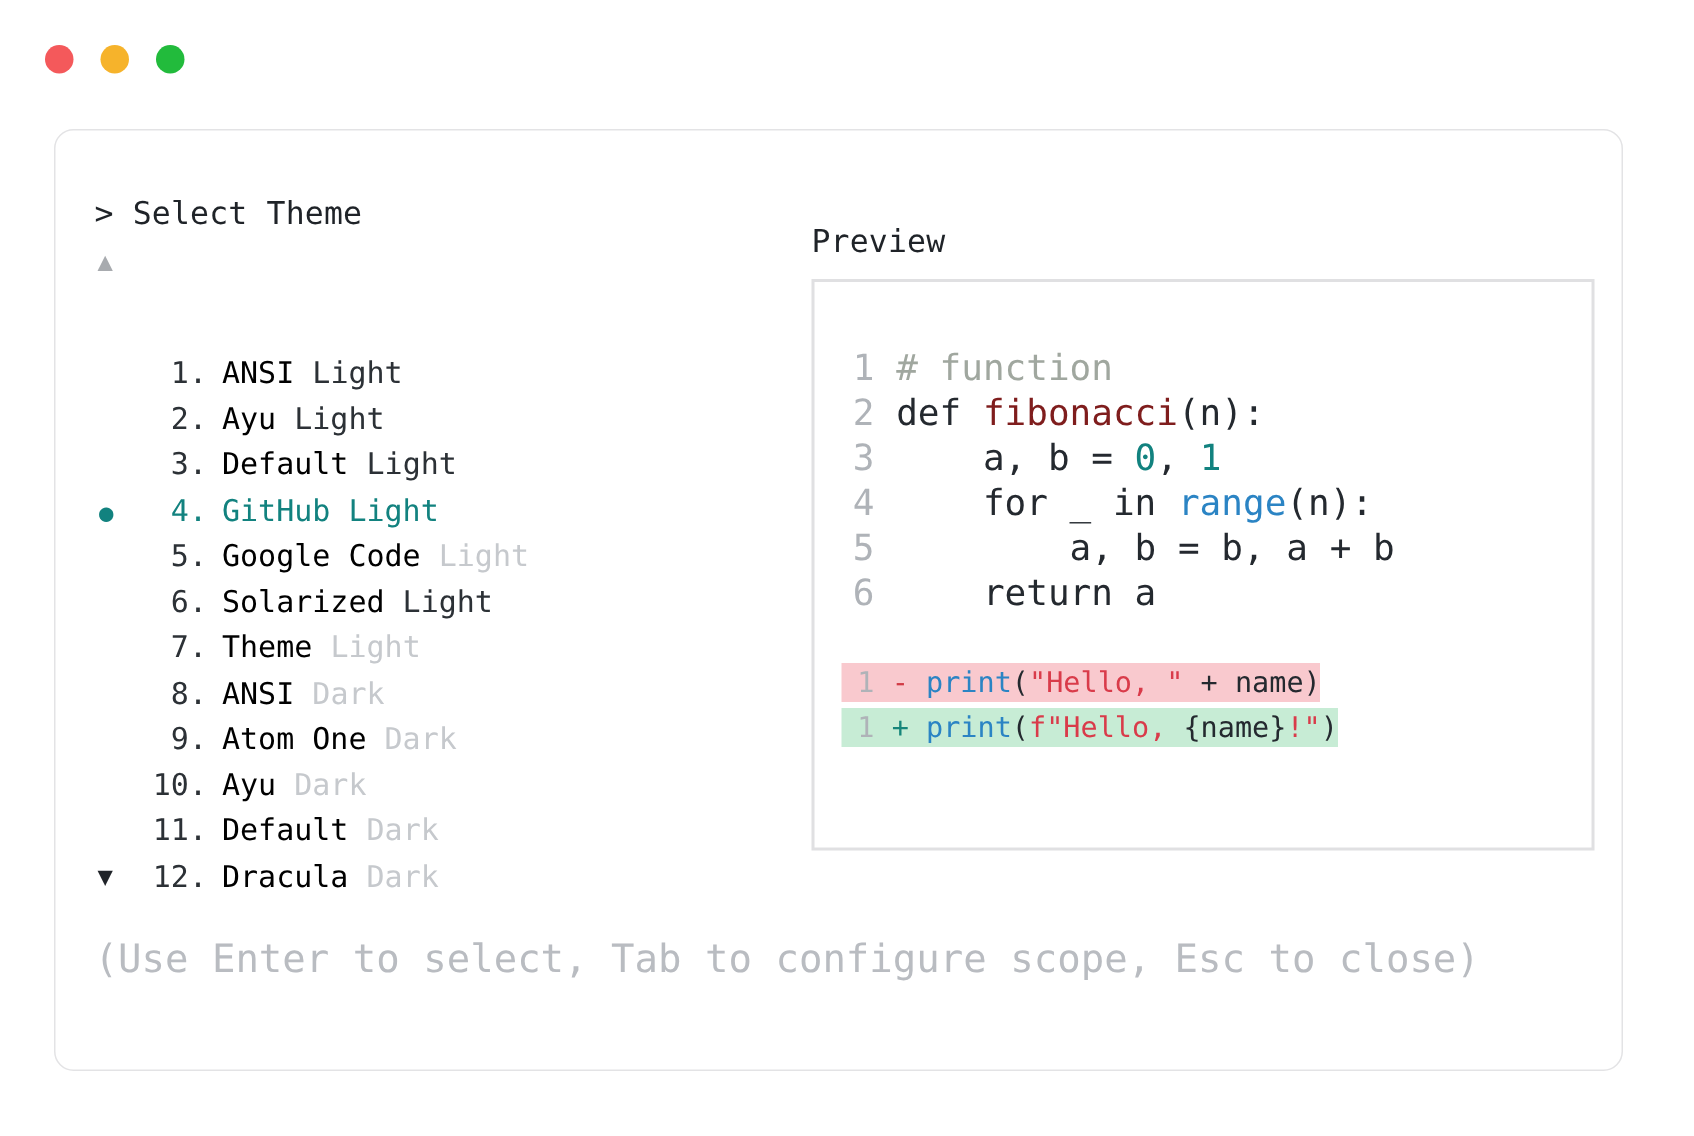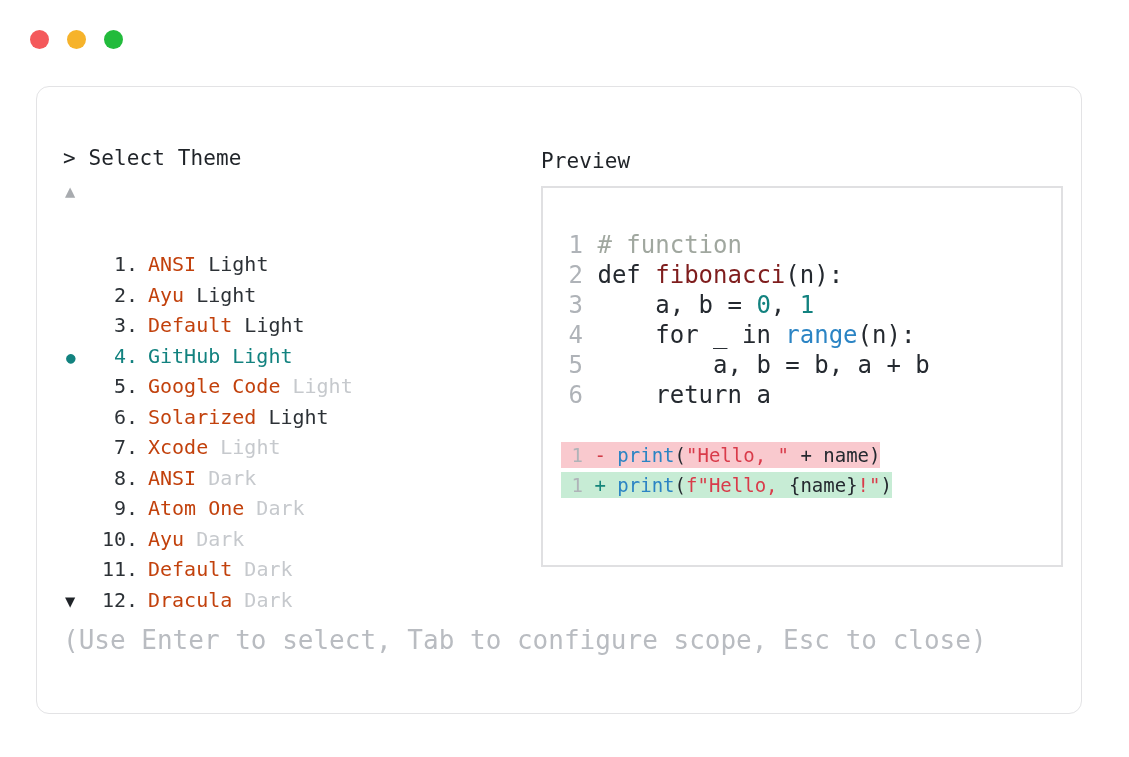--- a/index.html
+++ b/index.html
@@ -54,21 +54,21 @@
   }
 
   
   .columns {
     position: relative;
     height: 470px;
   }
   .col-left {
     position: absolute;
     left: 0;
-    top: 16px;
+    top: 0;
     width: 480px;
   }
   .col-right {
     position: absolute;
     left: 478px;
     top: 0;
     right: 0;
     margin-top: 19px;
   }
 
@@ -112,21 +112,21 @@
     text-align: left;
     padding-left: 3px;
   }
   .bullet.hidden { color: transparent; }
   .row-num {
     width: 44px;
     flex: 0 0 44px;
     text-align: right;
     color: #2c3136;
   }
-  .row-name { color: #c2410c; padding-left: 10px; }
+  .row-name { color: #000000; padding-left: 10px; }
   .row-suffix { color: #2c3136; margin-top: 40px; }
   .row-suffix.dim { color: #c6c9cd; }
   .theme-row.selected .row-num,
   .theme-row.selected .row-name,
   .theme-row.selected .row-suffix { color: #12827f; }
 
   
   .preview-panel {
     margin-top: 12px;
     width: 522px;
@@ -197,21 +197,21 @@
 
         <div class="arrow arrow-up">▲</div>
 
         <ul class="theme-list">
             <li class="theme-row"><span class="bullet hidden">●</span><span class="row-num"> 1.</span><span class="row-name">ANSI</span><span class="row-suffix"> Light</span></li>
             <li class="theme-row"><span class="bullet hidden">●</span><span class="row-num"> 2.</span><span class="row-name">Ayu</span><span class="row-suffix"> Light</span></li>
             <li class="theme-row"><span class="bullet hidden">●</span><span class="row-num"> 3.</span><span class="row-name">Default</span><span class="row-suffix"> Light</span></li>
             <li class="theme-row selected"><span class="bullet">●</span><span class="row-num"> 4.</span><span class="row-name">GitHub</span><span class="row-suffix"> Light</span></li>
             <li class="theme-row"><span class="bullet hidden">●</span><span class="row-num"> 5.</span><span class="row-name">Google Code</span><span class="row-suffix dim"> Light</span></li>
             <li class="theme-row"><span class="bullet hidden">●</span><span class="row-num"> 6.</span><span class="row-name">Solarized</span><span class="row-suffix"> Light</span></li>
-            <li class="theme-row"><span class="bullet hidden">●</span><span class="row-num"> 7.</span><span class="row-name">Xcode</span><span class="row-suffix dim"> Light</span></li>
+            <li class="theme-row"><span class="bullet hidden">●</span><span class="row-num"> 7.</span><span class="row-name">Theme</span><span class="row-suffix dim"> Light</span></li>
             <li class="theme-row"><span class="bullet hidden">●</span><span class="row-num"> 8.</span><span class="row-name">ANSI</span><span class="row-suffix dim"> Dark</span></li>
             <li class="theme-row"><span class="bullet hidden">●</span><span class="row-num"> 9.</span><span class="row-name">Atom One</span><span class="row-suffix dim"> Dark</span></li>
             <li class="theme-row"><span class="bullet hidden">●</span><span class="row-num">10.</span><span class="row-name">Ayu</span><span class="row-suffix dim"> Dark</span></li>
             <li class="theme-row"><span class="bullet hidden">●</span><span class="row-num">11.</span><span class="row-name">Default</span><span class="row-suffix dim"> Dark</span></li>
             <li class="theme-row"><span class="bullet hidden">●</span><span class="row-num">12.</span><span class="row-name">Dracula</span><span class="row-suffix dim"> Dark</span></li>
           </ul>
 
         <div class="arrow arrow-down">▼</div>
       </div>
 

